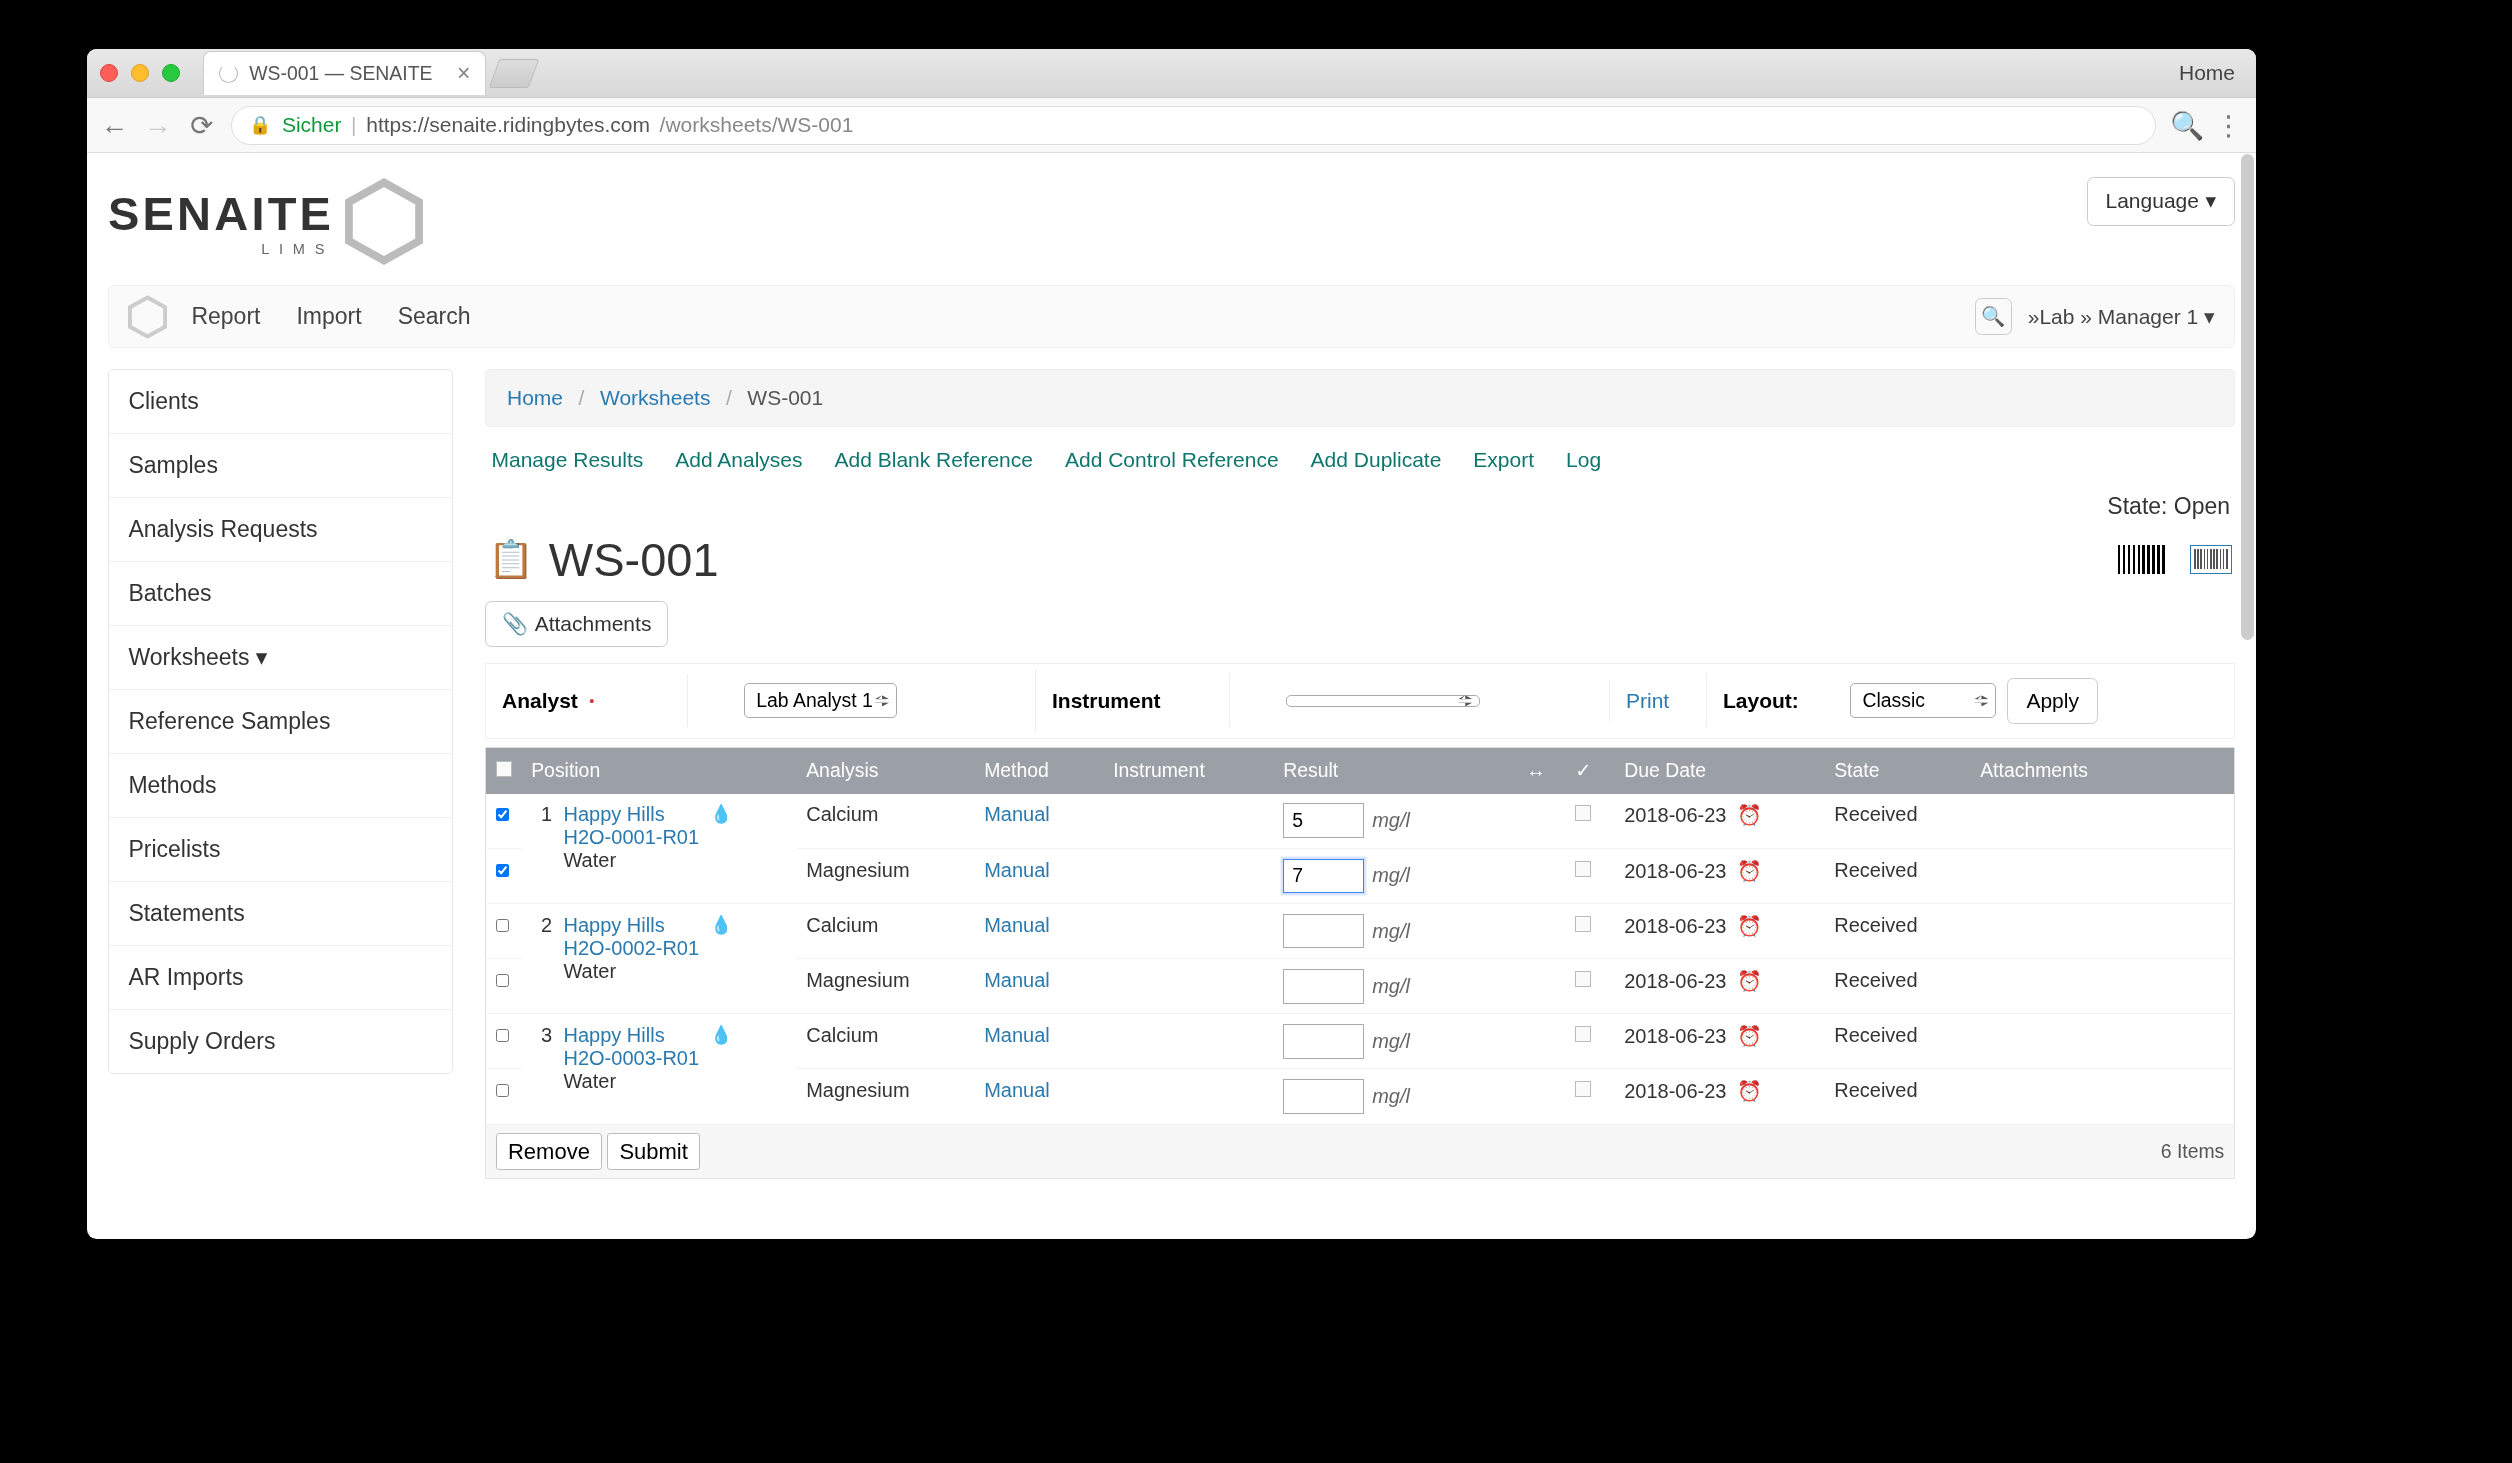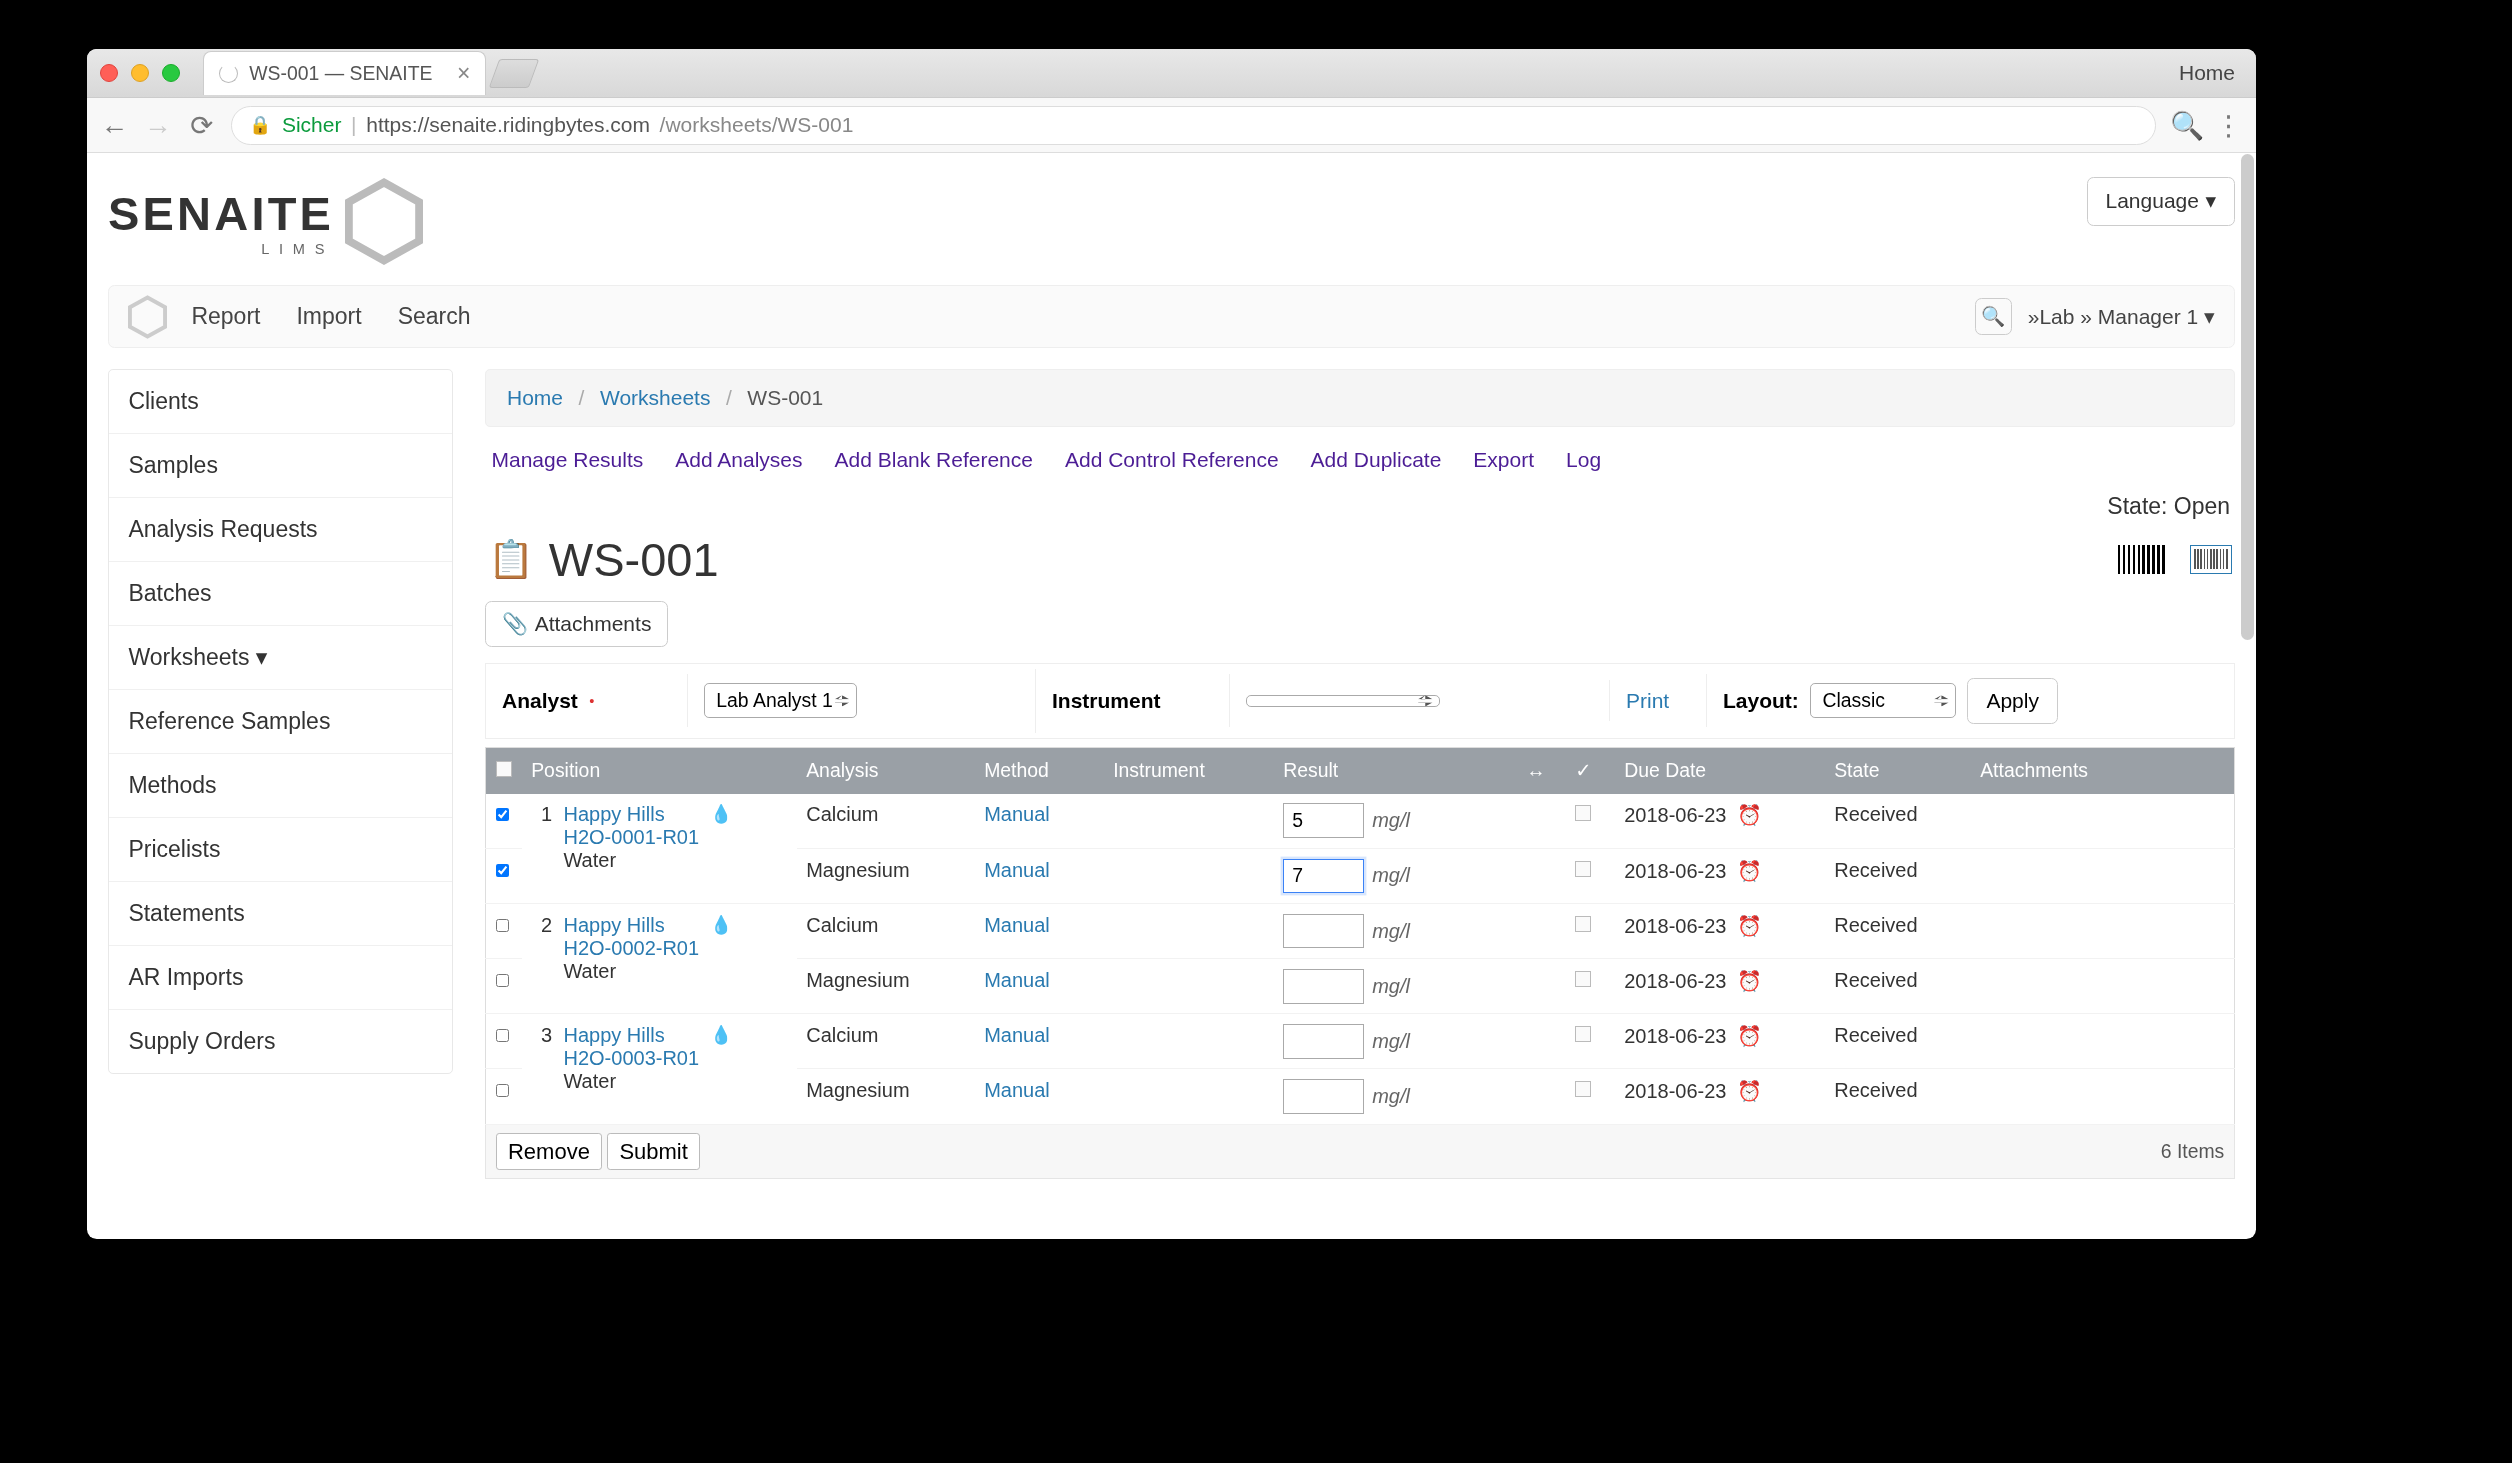--- a/index.html
+++ b/index.html
@@ -39,36 +39,36 @@
 .user-text { font-size: 21px; color:#444; }
 .layout { display: flex; padding: 21px; gap: 32px; align-items:flex-start;}
 .sidebar { width: 345px; background: #fff; border:0.8px solid #e8e8e8; border-radius:4.9px; }
 .sidebar-item { padding: 18px 19.4px; font-size: 23px; color:#333; border-bottom:0.8px solid #f0f0f0; cursor:pointer; }
 .sidebar-item:last-child{border-bottom:none;}
 .main { flex:1; }
 .breadcrumb { background:#f5f5f5; border:0.8px solid #eee; border-radius:4.9px; padding: 16px 21px; font-size:21px; color:#555; }
 .breadcrumb a{color:#2a7ab0;text-decoration:none;}
 .breadcrumb .sep{color:#aaa; margin:0 9.7px;}
 .actions-row { display:flex; gap:32px; padding: 21px 6.5px; font-size:21px; }
-.actions-row a{color:#4c1d95; text-decoration:none;}
+.actions-row a{color:#0f766e; text-decoration:none;}
 .state-row { text-align:right; font-size:23px; color:#333; padding: 0 4.9px 3.2px;}
 .title-row { display:flex; align-items:center; justify-content:space-between; padding: 8px 3.2px 14.6px; }
 .title-left { display:flex; align-items:center; gap:14.6px;}
 .clip-icon{font-size:37px;color:#999;}
 .page-title{font-size:47px;color:#333;}
 .title-right{display:flex;gap:23px;}
 .barcode{width:49px;height:29px;background:repeating-linear-gradient(90deg,#000 0 2.4px,#fff 2.4px 4.9px);}
 .barcode2{width:42px;height:29px;border:1.6px solid #2a7ab0; position:relative;}
 .barcode2::before{content:"";position:absolute;inset:3.2px;background:repeating-linear-gradient(90deg,#555 0 1.6px,#fff 1.6px 3.2px);}
 .attach-btn{border:0.8px solid #ccc;border-radius:6.5px;padding:9.7px 16px;font-size:21px;display:inline-flex;align-items:center;gap:6.5px;background:#fff;color:#333;margin-bottom:16px;}
 .control-row{border:0.8px solid #eee;display:flex;align-items:center;}
 .control-cell{padding:14.6px 16px;border-right:0.8px solid #eee;display:flex;align-items:center;gap:11.3px;font-size:21px;}
 .control-cell:last-child{border-right:none;}
 .req-dot{color:#d33;font-size:14.6px;}
-.select-box{border:0.8px solid #aaa;border-radius:4.9px;background:#fff;padding:4.9px 23px 4.9px 11.3px;font-size:19.4px;position:relative;display:inline-block;min-width:146px;}
+.select-box{border:0.8px solid #aaa;border-radius:4.9px;background:#fff;padding:4.9px 23px 4.9px 11.3px;font-size:19.4px;position:relative;display:inline-block;min-width:146px;margin-left:40px;}
 .select-box::after{content:"";position:absolute;right:6.5px;top:50%;transform:translateY(-50%);width:0;height:0;border-left:4px solid transparent;border-right:4px solid transparent;border-top:4.9px solid #555;}
 .select-box.dbl::after{border-top:none;height:11.3px;width:6.5px;background:linear-gradient(#555 0 40%, transparent 40% 60%, #555 60%);clip-path:polygon(50% 0,100% 35%,0 35%,50% 0,0 65%,100% 65%,50% 100%);}
 .print-link{color:#2a7ab0;text-decoration:none;}
 .apply-btn{border:0.8px solid #ccc;border-radius:6.5px;padding:9.7px 18px;font-size:21px;background:#fff;}
 .results-table{width:100%; border:0.8px solid #ddd; border-collapse:collapse; margin-top:8px;}
 .results-table thead th{background:#9aa0a6;color:#fff;font-size:19.4px;font-weight:500;text-align:left;padding:11.3px 9.7px;}
 .results-table tbody td{padding:9.7px 9.7px;font-size:20px;vertical-align:top;border-bottom:0.8px solid #f2f2f2;color:#333;}
 .results-table a{color:#2a7ab0;text-decoration:none;}
 .drop-icon{color:#2a7ab0;font-size:18px;}
 .result-input{width:81px;border:0.8px solid #aaa;padding:4.9px 8px;font-size:19.4px;}

